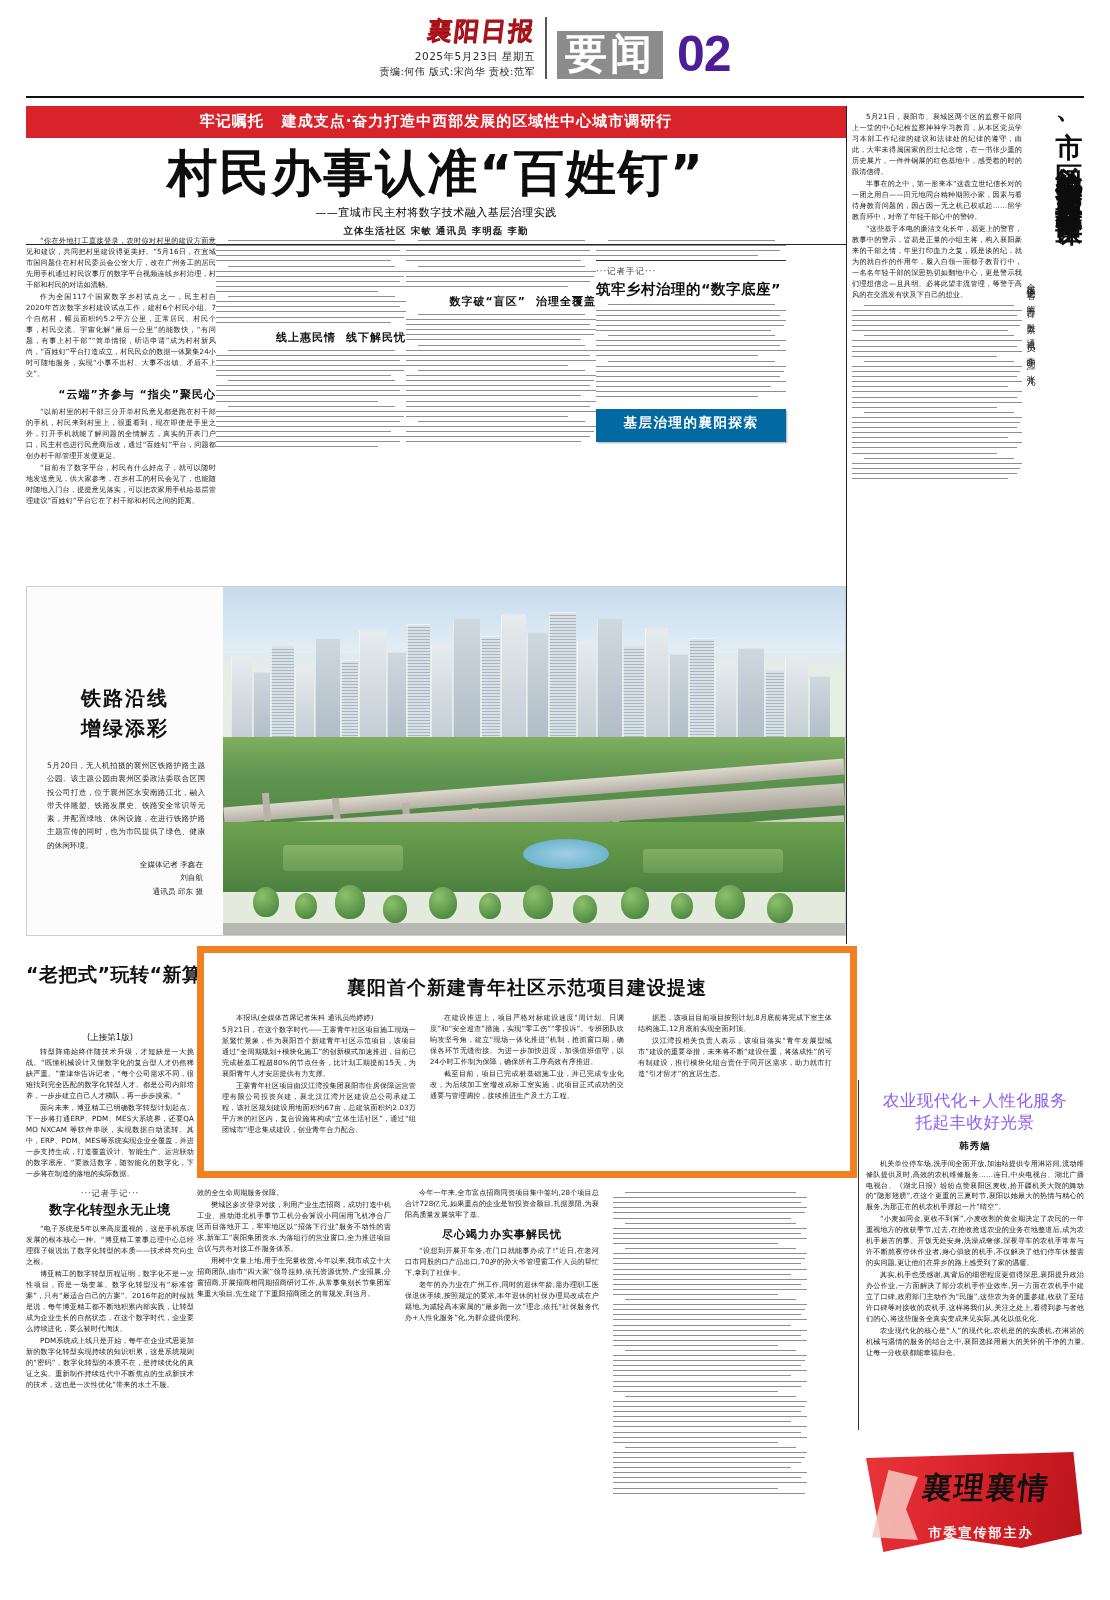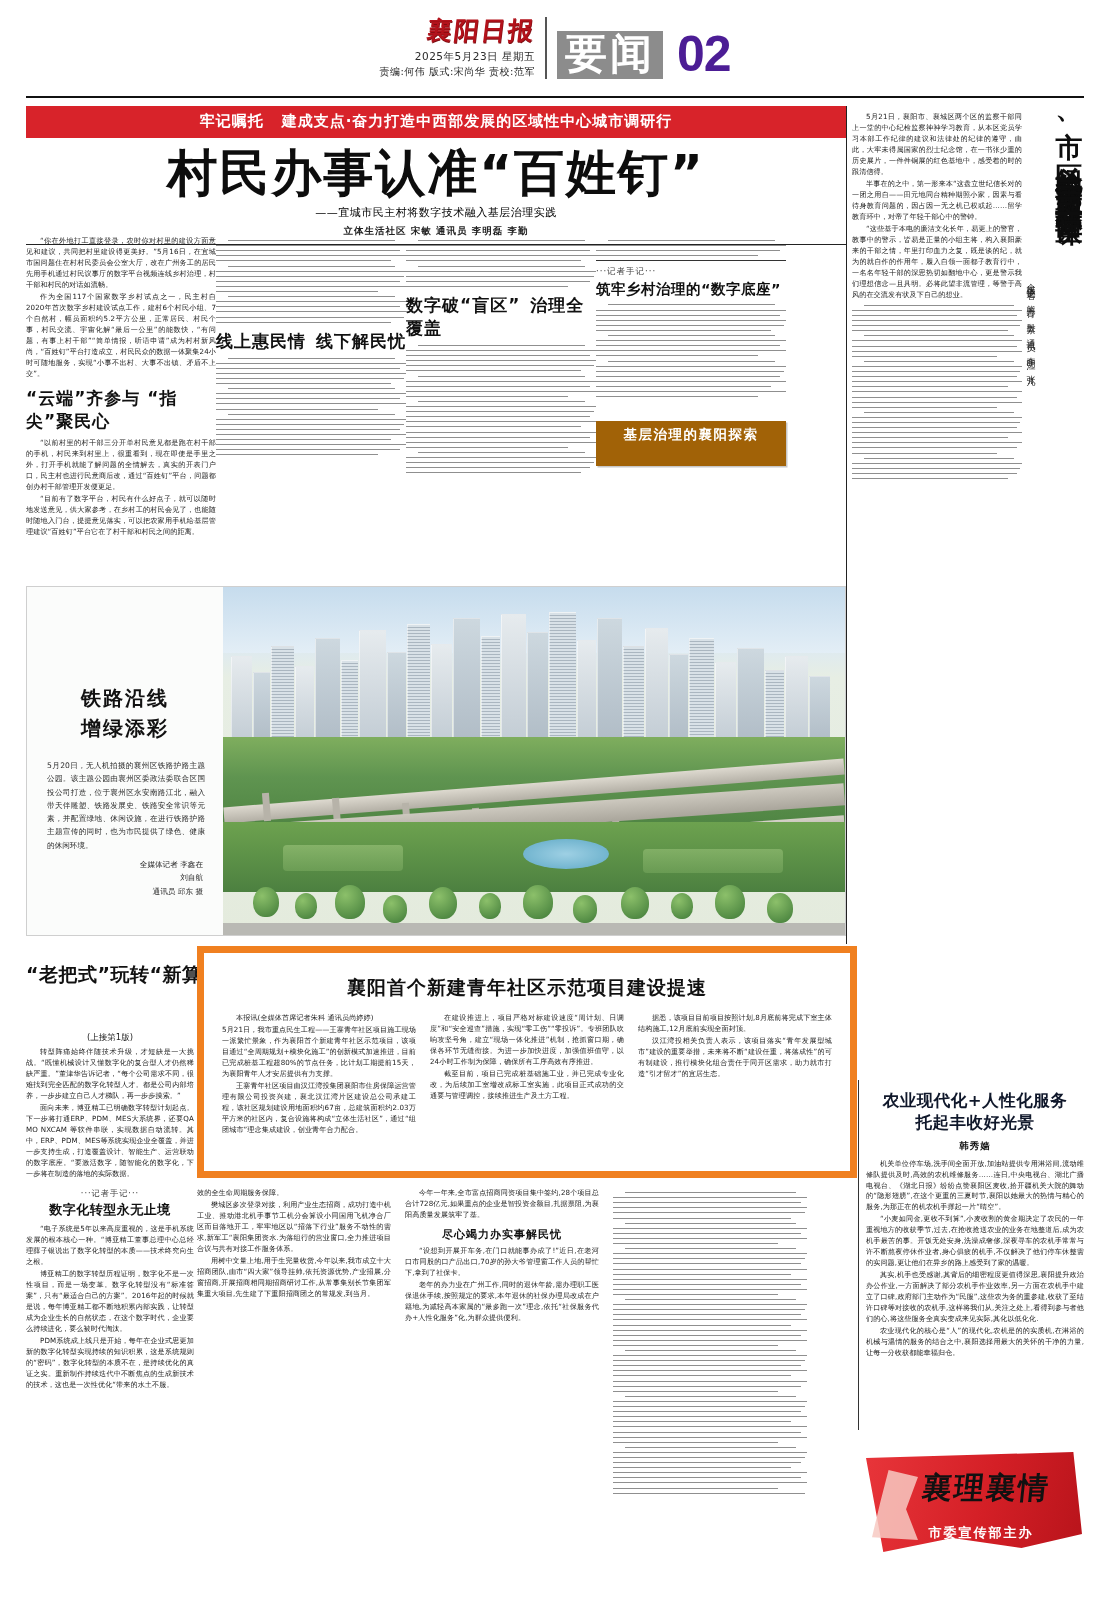--- a/index.html
+++ b/index.html
@@ -74,33 +74,33 @@
   .byline{
     text-align:center;font-size:9.5px;font-weight:bold;margin-top:5px;color:#222;letter-spacing:1px;
   }
   .lead-rule{width:100%;height:1px;background:#222;margin-top:6px;}
 
   
   .lead-body{position:absolute;left:26px;top:236px;width:820px;height:330px;
              display:flex;}
   .lbc{width:190px;}
   .sec-h{
-    text-align:left;font-weight:bold;font-size:17px;letter-spacing:1px;
+    text-align:right;font-weight:bold;font-size:11px;letter-spacing:1px;
     margin:7px 0 5px 0;color:#111;
   }
   .sec-h .gap{display:inline-block;width:10px;}
 
   
   .note-kicker{font-size:8.5px;color:#444;letter-spacing:1px;margin-bottom:2px;}
   .note-title{font-weight:bold;font-size:14.5px;letter-spacing:0.5px;color:#111;margin-bottom:5px;}
   .note-rule{height:1px;background:#333;margin:4px 0 5px 0;}
   .red-badge{
-    background:#a16207;color:#fff;font-weight:bold;font-size:13.5px;
-    text-align:center;padding:5px 6px 22px 6px;letter-spacing:1.5px;
-    margin-top:24px;box-shadow:1.5px 1.5px 0 rgba(0,0,0,.22);
+    background:#0369a1;color:#fff;font-weight:bold;font-size:13.5px;
+    text-align:center;padding:5px 6px 10px 6px;letter-spacing:1.5px;
+    margin-top:12px;box-shadow:1.5px 1.5px 0 rgba(0,0,0,.22);
   }
 
   
   .vstory{position:absolute;left:852px;top:106px;width:232px;height:835px;}
   .vsep{position:absolute;left:846px;top:106px;width:1px;height:838px;background:#222;}
   .vtitle{
     position:absolute;right:0;top:4px;
     writing-mode:vertical-rl;text-orientation:upright;
     font-weight:bold;font-size:27px;letter-spacing:3px;line-height:1.12;
     height:520px;color:#0d0d0d;
@@ -165,21 +165,21 @@
   .note-k2{font-size:8.2px;color:#444;letter-spacing:1px;text-align:center;margin-top:8px;}
   .note-t2{font-weight:bold;font-size:13px;letter-spacing:.5px;text-align:center;margin:2px 0 5px 0;}
 
   
   .bm{position:absolute;left:197px;top:1188px;width:660px;display:flex;gap:14px;}
   .bmc{width:194px;}
   .bm-h{font-weight:bold;font-size:11px;text-align:center;letter-spacing:1px;margin:6px 0 4px 0;}
 
   
   .br{position:absolute;left:866px;top:1090px;width:218px;}
-  .br-t1{text-align:center;font-weight:bold;font-size:16.5px;letter-spacing:.5px;line-height:1.35;color:#0f172a;}
+  .br-t1{text-align:center;font-weight:normal;font-size:16.5px;letter-spacing:.5px;line-height:1.35;color:#8b5cf6;}
   .br-by{text-align:center;font-weight:bold;font-size:9.5px;margin-top:5px;letter-spacing:1px;}
   .br-body{margin-top:6px;}
   .brsep{position:absolute;left:858px;top:1080px;width:1px;height:350px;background:#333;}
 
   
   .logo{position:absolute;left:866px;top:1452px;width:216px;height:118px;}
   .logo-bg{position:absolute;left:0;top:0;width:216px;height:100px;
     background:linear-gradient(105deg,#e8353a 0%,#d41f26 55%,#b8141b 100%);
     clip-path:polygon(0 6%,96% 0,100% 82%,72% 96%,40% 86%,8% 100%);}
   .logo-txt{position:absolute;left:56px;top:16px;font-weight:bold;font-size:30px;color:#111;
@@ -500,21 +500,21 @@
       <p>PDM系统成上线只是开始，每年在企业式思更加新的数字化转型实现持续的知识积累，这是系统规则的“密码”，数字化转型的本质不在，是持续优化的真证之实。重新制作持续迭代中不断焦点的生成新技术的技术，这也是一次性优化“带来的水土不服。</p>
     </div>
   </div>
 
   <div class="orange-box">
     <div class="ob-title">襄阳首个新建青年社区示范项目建设提速</div>
     <div class="ob-cols">
       <div class="obc">
         <div class="col-text">
           <p>本报讯(全媒体首席记者朱科  通讯员尚婷婷)</p>
-          <p class="noind">5月21日，我市重点民生工程——王寨青年社区项目施工现场一派繁忙景象，作为襄阳首个新建青年社区示范项目，该项目通过“全周期规划+模块化施工”的创新模式加速推进，目前已完成桩基工程超80%的节点任务，比计划工期提前15天，为襄阳青年人才安居提供有力支撑。</p>
+          <p class="noind">5月21日，在这个数字时代——王寨青年社区项目施工现场一派繁忙景象，作为襄阳首个新建青年社区示范项目，该项目通过“全周期规划+模块化施工”的创新模式加速推进，目前已完成桩基工程超80%的节点任务，比计划工期提前15天，为襄阳青年人才安居提供有力支撑。</p>
           <p>王寨青年社区项目由汉江湾投集团襄阳市住房保障运营管理有限公司投资兴建，襄北汉江湾片区建设总公司承建工程，该社区规划建设用地面积约67亩，总建筑面积约2.03万平方米的社区内，复合设施将构成“立体生活社区”，通过“组团城市”理念集成建设，创业青年合力配合。</p>
         </div>
       </div>
       <div class="obc">
         <div class="col-text">
           <p>在建设推进上，项目严格对标建设速度“周计划、日调度”和“安全巡查”措施，实现“零工伤”“零投诉”。专班团队吹响攻坚号角，建立“现场一体化推进”机制，抢抓窗口期，确保各环节无缝衔接。为进一步加快进度，加强值班值守，以24小时工作制为保障，确保所有工序高效有序推进。</p>
           <p>截至目前，项目已完成桩基础施工业，并已完成专业化改，为后续加工室增改成标工室实施，此项目正式成功的交通要与管理调控，接续推进生产及土方工程。</p>
         </div>
       </div>
       <div class="obc">

